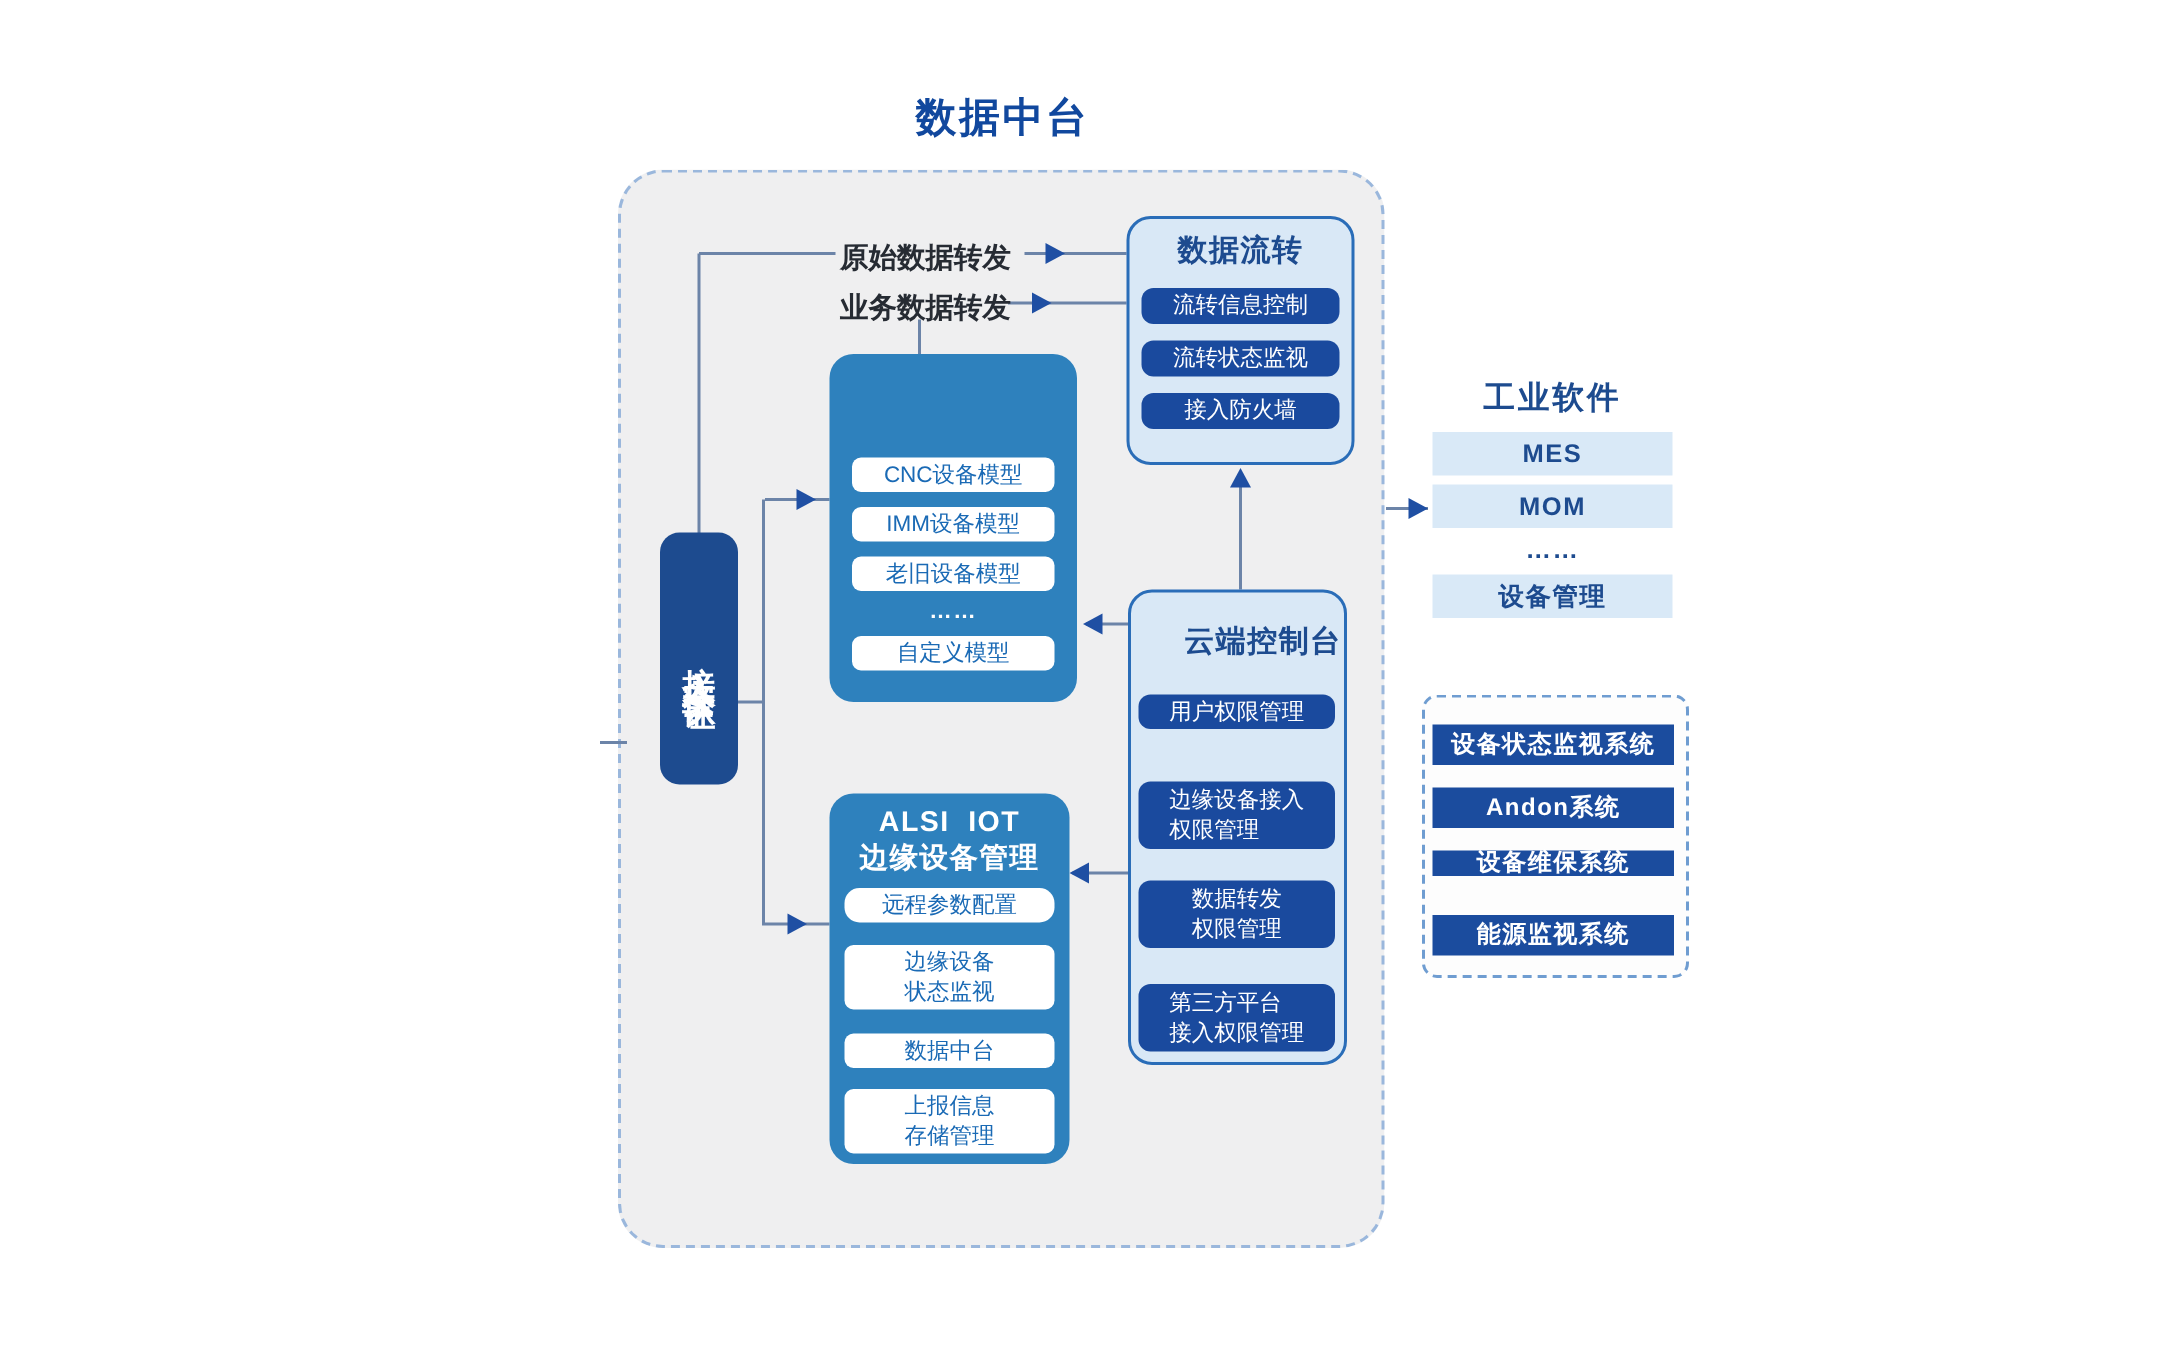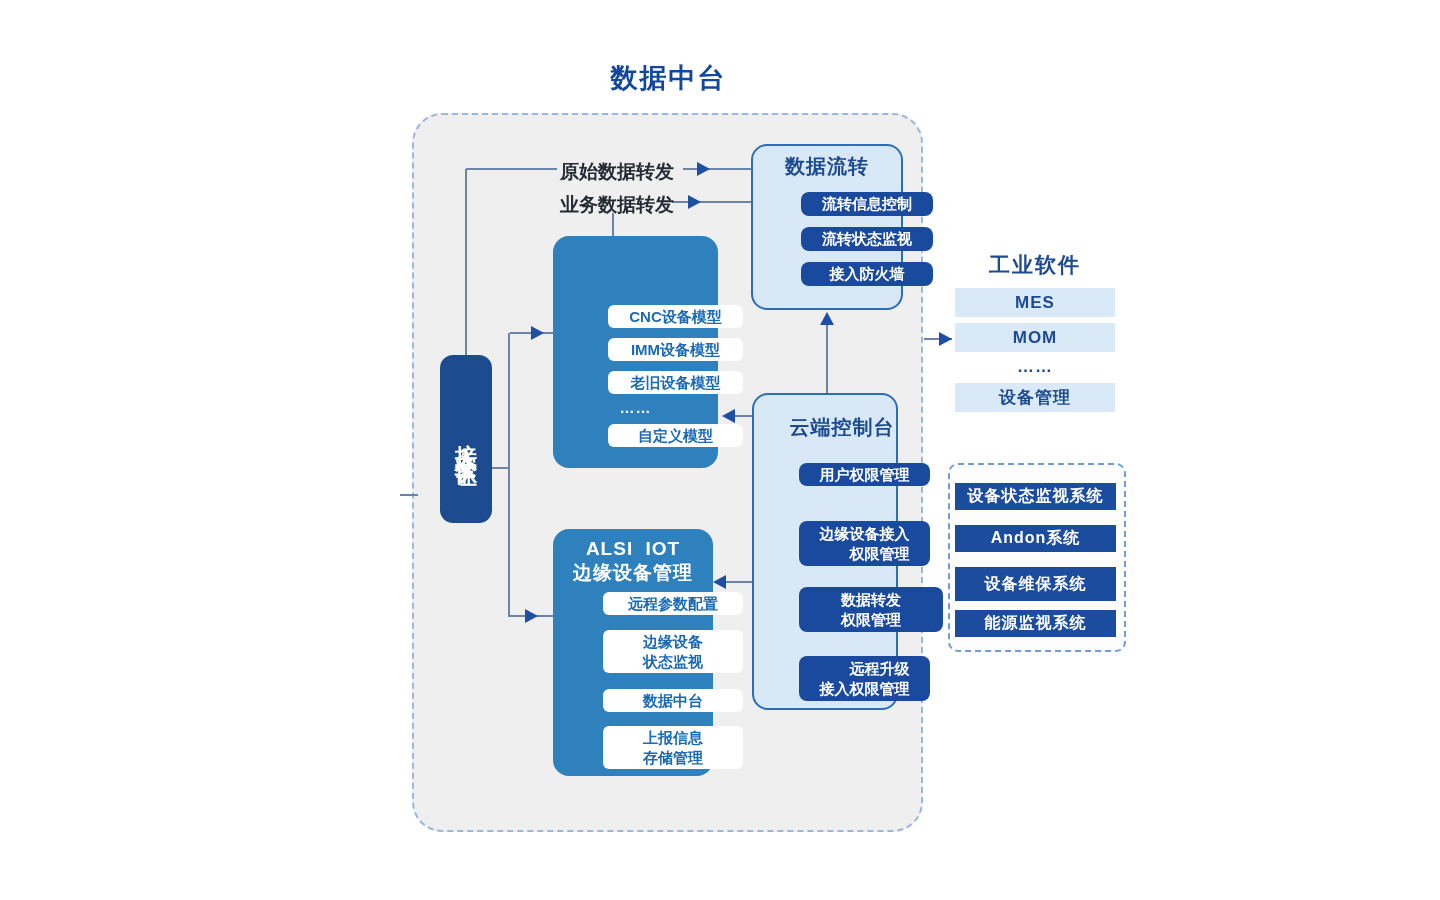--- a/index.html
+++ b/index.html
@@ -12,22 +12,22 @@
   .container-dashed{border:2px dashed #9ab7dc;border-radius:30px;background:#efeff0;}
 
   .panel-light{background:#d9e8f6;border:2px solid #2a6db8;border-radius:16px;}
   .panel-title{text-align:center;font-size:20px;font-weight:bold;color:#1d4b8f;letter-spacing:1px;}
 
   .box-blue{background:#2e81bd;border-radius:16px;}
   .box-blue-title{text-align:center;font-size:19px;font-weight:bold;color:#ffffff;
                   white-space:pre-line;line-height:25px;letter-spacing:1px;}
   .alsi-title{word-spacing:6px;}
 
-  .pill{display:flex;align-items:center;justify-content:center;text-align:right;
-        white-space:pre-line;line-height:20px;font-weight:bold;margin-left:40px;}
+  .pill{display:flex;align-items:center;justify-content:center;text-align:left;
+        white-space:pre-line;line-height:20px;font-weight:normal;}
   .pill-white{background:#ffffff;color:#1a6ab5;font-size:15px;border-radius:6px;}
   .pill-navy{background:#1a4a9e;color:#ffffff;font-size:15px;border-radius:8px;}
 
   .dots-white{color:#ffffff;font-size:15px;font-weight:bold;text-align:center;letter-spacing:1px;}
   .dots-navy{color:#1d4b8f;font-size:17px;font-weight:bold;text-align:center;letter-spacing:1px;}
 
   .auth-box{background:#1d4b8f;border-radius:13px;display:flex;align-items:center;justify-content:center;}
   .auth-text{writing-mode:vertical-rl;text-orientation:upright;color:#ffffff;
              font-size:22px;font-weight:bold;letter-spacing:4px;}
 
@@ -94,46 +94,46 @@
   <div class="abs box-blue" style="left:553px;top:236px;width:165px;height:232px;"></div>
   <div class="abs pill pill-white" style="left:568px;top:305px;width:135px;height:23px;">CNC设备模型</div>
   <div class="abs pill pill-white" style="left:568px;top:338px;width:135px;height:23px;">IMM设备模型</div>
   <div class="abs pill pill-white" style="left:568px;top:371px;width:135px;height:23px;">老旧设备模型</div>
   <div class="abs dots-white" style="left:568px;top:399px;width:135px;">……</div>
   <div class="abs pill pill-white" style="left:568px;top:424px;width:135px;height:23px;">自定义模型</div>
 
   <div class="abs box-blue" style="left:553px;top:529px;width:160px;height:247px;"></div>
   <div class="abs box-blue-title alsi-title" style="left:553px;top:537px;width:160px;line-height:24px;">ALSI IOT
 边缘设备管理</div>
-  <div class="abs pill pill-white" style="left:563px;top:592px;width:140px;height:23px;">远程参数配置</div>
+  <div class="abs pill pill-white" style="left:563px;top:592px;width:140px;height:23px;border-radius:10px;">远程参数配置</div>
   <div class="abs pill pill-white" style="left:563px;top:630px;width:140px;height:43px;">边缘设备
 状态监视</div>
   <div class="abs pill pill-white" style="left:563px;top:689px;width:140px;height:23px;">数据中台</div>
   <div class="abs pill pill-white" style="left:563px;top:726px;width:140px;height:43px;">上报信息
 存储管理</div>
 
   <div class="abs auth-box" style="left:440px;top:355px;width:52px;height:168px;">
     <span class="auth-text">接入安全认证</span>
   </div>
 
   <div class="abs panel-light" style="left:752px;top:393px;width:146px;height:317px;"></div>
   <div class="abs panel-title" style="left:769px;top:414px;width:146px;">云端控制台</div>
   <div class="abs pill pill-navy" style="left:759px;top:463px;width:131px;height:23px;">用户权限管理</div>
   <div class="abs pill pill-navy" style="left:759px;top:521px;width:131px;height:45px;">边缘设备接入
 权限管理</div>
-  <div class="abs pill pill-navy" style="left:759px;top:587px;width:144px;height:45px;">数据转发
+  <div class="abs pill pill-navy" style="left:759px;top:587px;width:131px;height:45px;">数据转发
 权限管理</div>
-  <div class="abs pill pill-navy" style="left:759px;top:656px;width:131px;height:45px;">远程升级
+  <div class="abs pill pill-navy" style="left:759px;top:656px;width:131px;height:45px;">第三方平台
 接入权限管理</div>
 
   <div class="abs soft-title" style="left:955px;top:251px;width:160px;">工业软件</div>
   <div class="abs soft-row" style="left:955px;top:288px;width:160px;height:29px;">MES</div>
   <div class="abs soft-row" style="left:955px;top:323px;width:160px;height:29px;">MOM</div>
   <div class="abs dots-navy" style="left:955px;top:357px;width:160px;">……</div>
   <div class="abs soft-row" style="left:955px;top:383px;width:160px;height:29px;">设备管理</div>
 
   <div class="abs ext-dashed" style="left:948px;top:463px;width:178px;height:189px;"></div>
   <div class="abs sys-item" style="left:955px;top:483px;width:161px;height:27px;">设备状态监视系统</div>
   <div class="abs sys-item" style="left:955px;top:525px;width:161px;height:27px;">Andon系统</div>
-  <div class="abs sys-item" style="left:955px;top:567px;width:161px;height:34px;">设备维保系统</div>
+  <div class="abs sys-item" style="left:955px;top:567px;width:161px;height:17px;">设备维保系统</div>
   <div class="abs sys-item" style="left:955px;top:610px;width:161px;height:27px;">能源监视系统</div>
 
 </div>
 
 </body></html>

